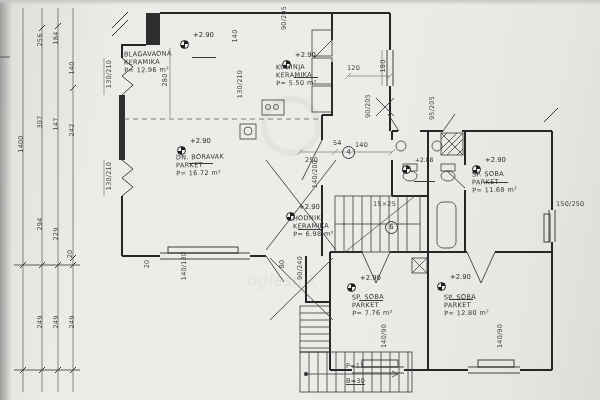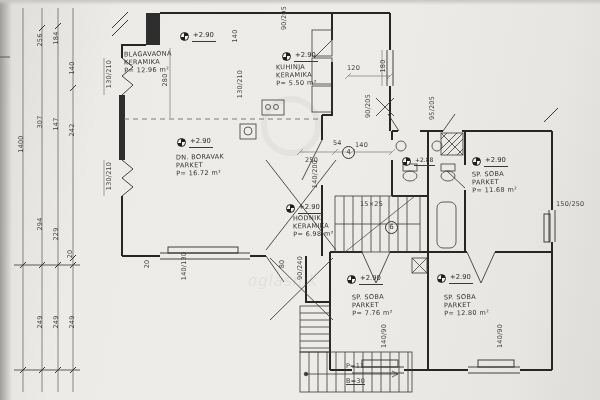--- a/index.html
+++ b/index.html
@@ -10,21 +10,21 @@
     background:linear-gradient(to right,#9d9d9b,rgba(160,160,158,0));}
   .edge-top{position:absolute;left:0;top:0;width:600px;height:5px;
     background:linear-gradient(to bottom,#c7c6c4,rgba(200,200,198,0));}
   svg.lines{position:absolute;left:0;top:0;}
   .dim{position:absolute;font-size:6.5px;color:#3d3d3d;white-space:nowrap;letter-spacing:.2px;}
   .rot{transform:rotate(-90deg);transform-origin:center center;}
   .room{position:absolute;font-size:6.5px;line-height:8px;color:#2f2f2f;letter-spacing:.35px;transform:rotate(-1.2deg);}
   .elev{position:absolute;display:flex;align-items:center;gap:3px;font-size:6.8px;color:#2c2c2c;}
   .elev .glyph{width:9px;height:9px;border-radius:50%;border:1px solid #1f1f1f;box-sizing:border-box;
     background:conic-gradient(#1f1f1f 0 90deg,#f2f2f0 90deg 180deg,#1f1f1f 180deg 270deg,#f2f2f0 270deg 360deg);}
-  .elev .val{border-bottom:1px solid #3a3a3a;padding:0 2px 2px 1px;}
+  .elev .val{border-bottom:1px solid #3a3a3a;padding:0 2px 18px 1px;}
   .elev.small{font-size:6px;}
   .circnum{position:absolute;width:11px;height:11px;border:1px solid #333;border-radius:50%;
     font-size:7px;text-align:center;line-height:11px;color:#333;background:rgba(240,240,238,.4);}
   .wm-text{position:absolute;font-size:15px;font-style:italic;color:#6b6b6b;opacity:.09;letter-spacing:1px;}
 </style>
 </head>
 <body>
 
 <div class="stage">
   <div class="edge-left"></div>
@@ -161,21 +161,21 @@
   <span class="dim" style="left:333px;top:139px;">54</span>
   <span class="dim" style="left:355px;top:141px;">140</span>
   <span class="dim rot" style="left:301px;top:170px;">140/200</span>
   <span class="dim rot" style="left:143px;top:260px;">20</span>
   <span class="dim rot" style="left:170px;top:262px;">140/130</span>
   <span class="dim rot" style="left:278px;top:260px;">80</span>
   <span class="dim rot" style="left:288px;top:264px;">90/240</span>
   <span class="dim" style="left:556px;top:200px;">150/250</span>
   <span class="dim rot" style="left:372px;top:332px;">140/90</span>
   <span class="dim rot" style="left:488px;top:332px;">140/90</span>
-  <span class="dim" style="left:360px;top:200px;">15×25</span>
+  <span class="dim" style="left:373px;top:200px;">15×25</span>
   <span class="dim" style="left:346px;top:362px;">P=11</span>
   <span class="dim" style="left:346px;top:377px;text-decoration:underline;">B=30</span>
 
   <div class="elev" style="left:180px;top:31px;">
     <span class="glyph"></span>
       <span class="val">+2.90</span>
     </div>
   <div class="elev" style="left:282px;top:51px;">
     <span class="glyph"></span>
       <span class="val">+2.90</span>

